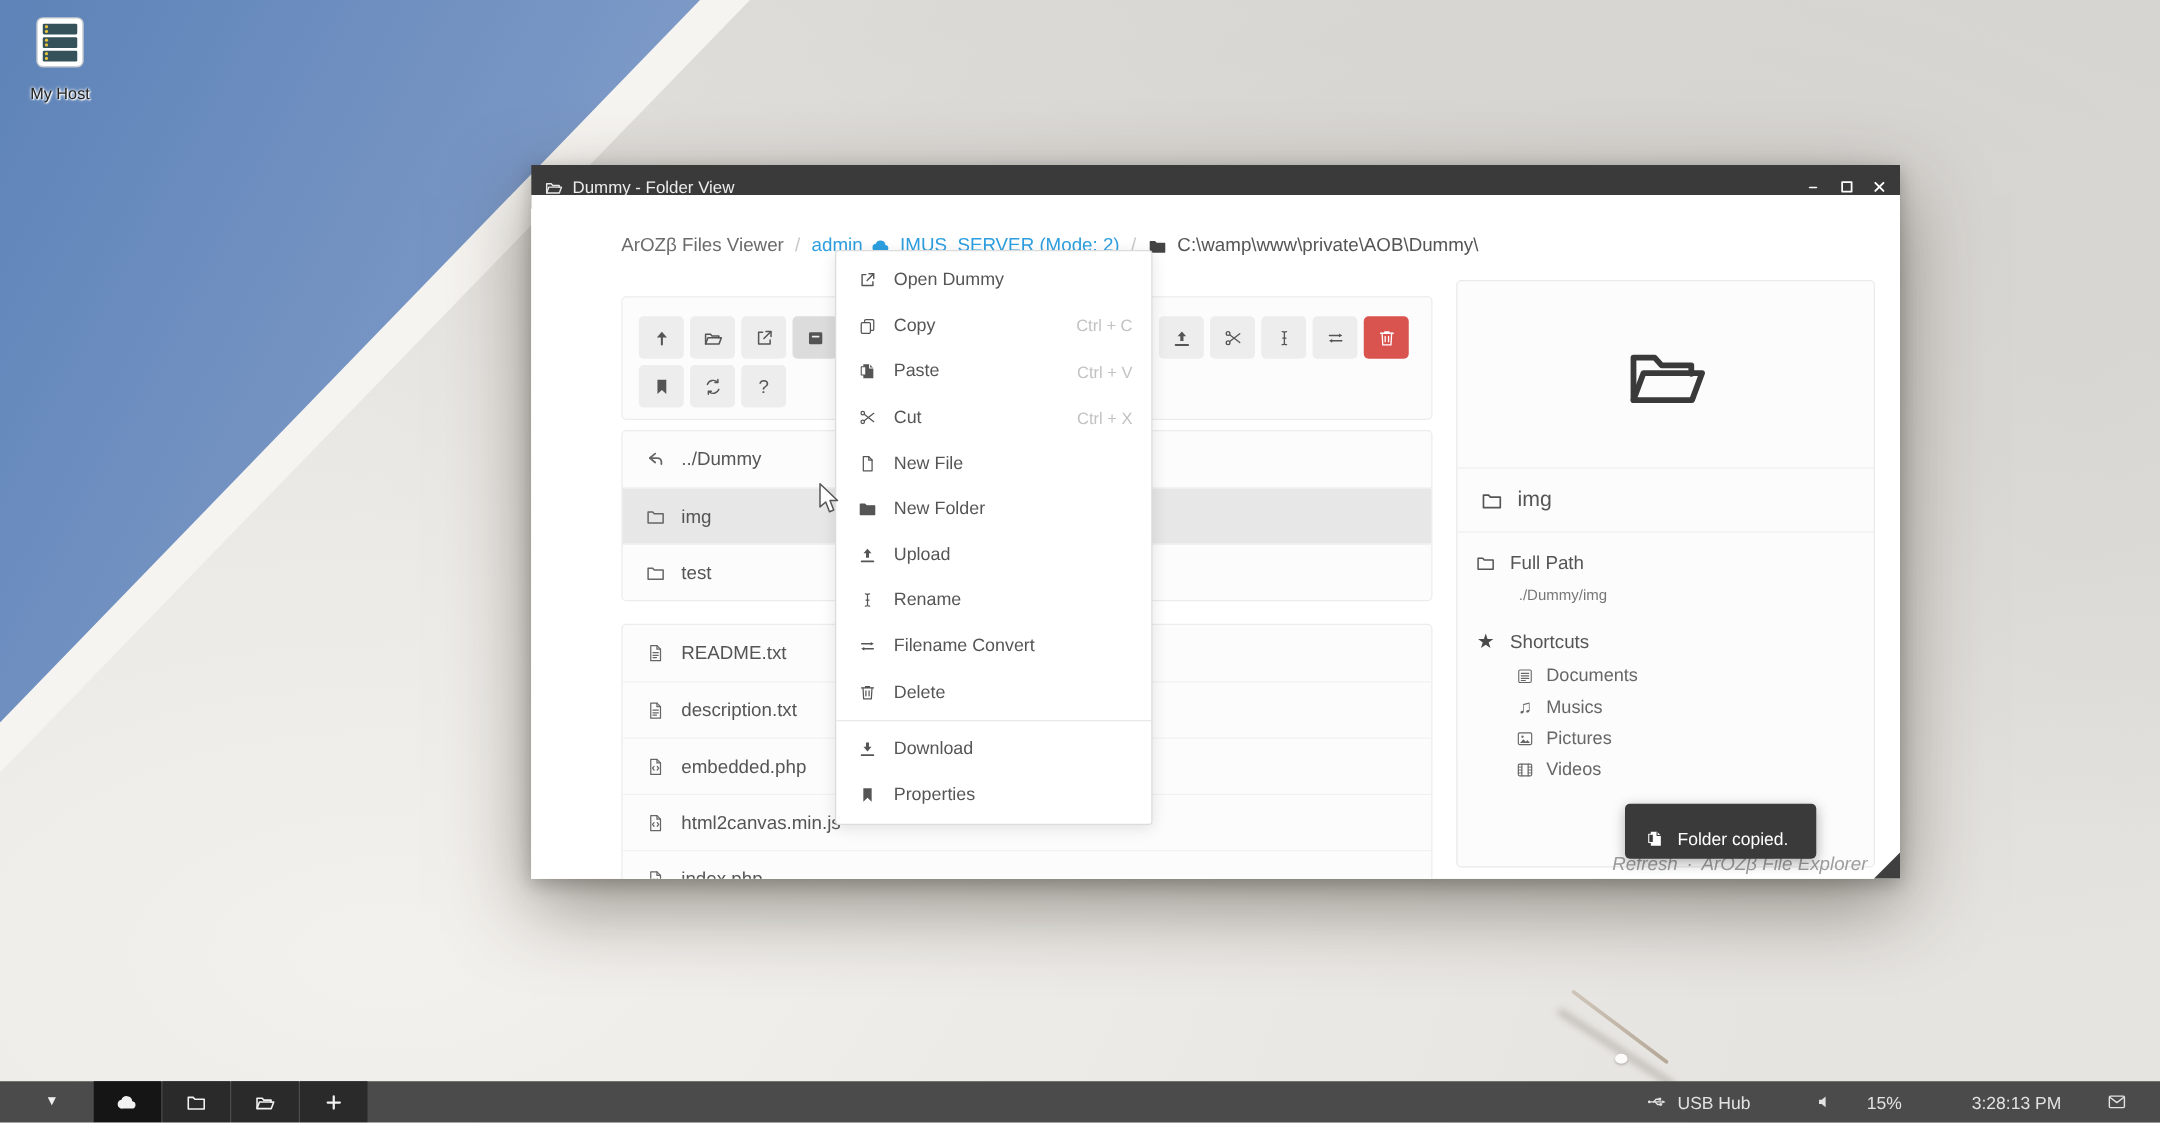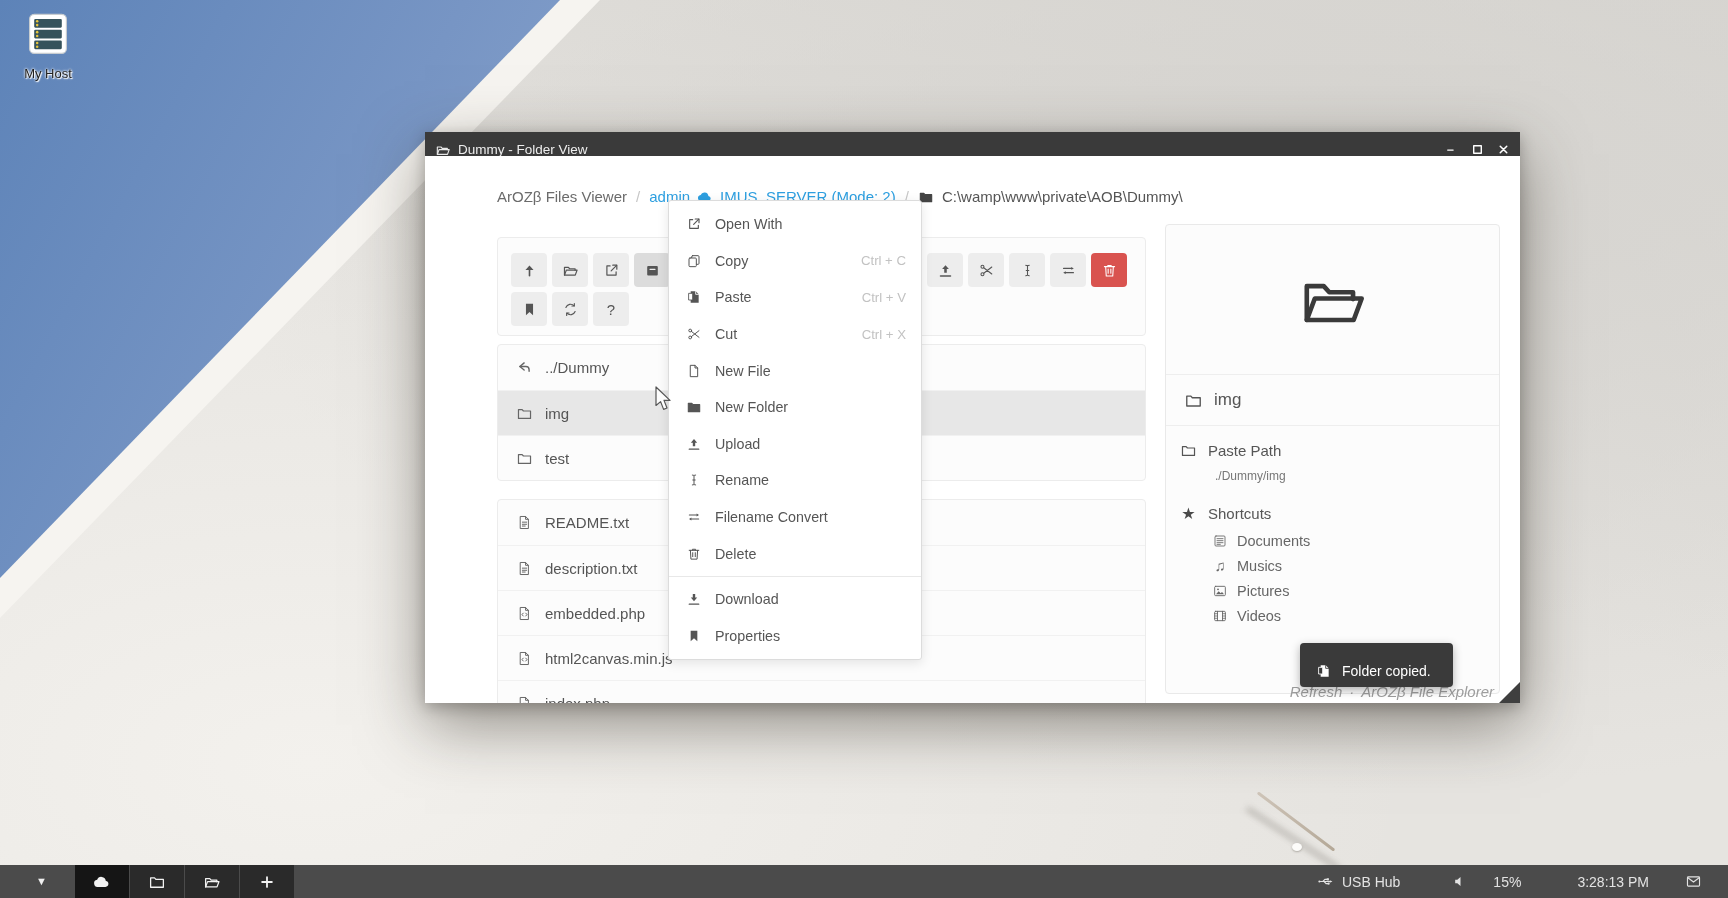--- a/index.html
+++ b/index.html
@@ -363,21 +363,21 @@
           <span class="icon"><svg viewBox="0 0 24 24" width="100%" height="100%" fill="none" stroke="currentColor" stroke-width="1.7" stroke-linecap="round" stroke-linejoin="round">
                 <path d="M3.5 6.5h5.2l1.8 2h10v10.5h-17z"></path>
               </svg></span>
           <span>img</span>
         </div>
         <div class="side-details">
           <div class="detail-head">
             <span class="icon"><svg viewBox="0 0 24 24" width="100%" height="100%" fill="none" stroke="currentColor" stroke-width="1.7" stroke-linecap="round" stroke-linejoin="round">
                   <path d="M3.5 6.5h5.2l1.8 2h10v10.5h-17z"></path>
                 </svg></span>
-            <span>Paste Path</span>
+            <span>Full Path</span>
           </div>
           <div class="detail-value">./Dummy/img</div>
           <div class="detail-head shortcut-head">
             <span class="glyph">★</span>
             <span>Shortcuts</span>
           </div>
           <div id="shortcut-list">
               <div class="sc-item">
                 <span class="icon"><svg viewBox="0 0 24 24" width="100%" height="100%" fill="none" stroke="currentColor" stroke-width="1.3" stroke-linecap="round" stroke-linejoin="round">
                     <rect x="4.5" y="4.5" width="15" height="15" rx="1.5"></rect>
@@ -418,21 +418,21 @@
     </div>
   </div>
 
   <div id="ctx-menu">
       <div class="menu-item">
         <span class="icon"><svg viewBox="0 0 24 24" width="100%" height="100%" fill="none" stroke="currentColor" stroke-width="1.7" stroke-linecap="round" stroke-linejoin="round">
             <path d="M10 5.5H5.5v13h13V14"></path>
             <path d="M13.8 4.5h5.7v5.7"></path>
             <path d="M19.2 4.8 11.5 12.5"></path>
           </svg></span>
-        <span>Open With</span>
+        <span>Open Dummy</span>
       </div>
       <div class="menu-item">
         <span class="icon"><svg viewBox="0 0 24 24" width="100%" height="100%" fill="none" stroke="currentColor" stroke-width="1.5" stroke-linecap="round" stroke-linejoin="round">
             <rect x="8.5" y="4" width="11" height="13" rx="1.5"></rect>
             <rect x="4.5" y="7.5" width="11" height="13" rx="1.5" fill="#fdfdfd"></rect>
           </svg></span>
         <span>Copy</span>
         <span class="shortcut">Ctrl + C</span>
       </div>
       <div class="menu-item">

